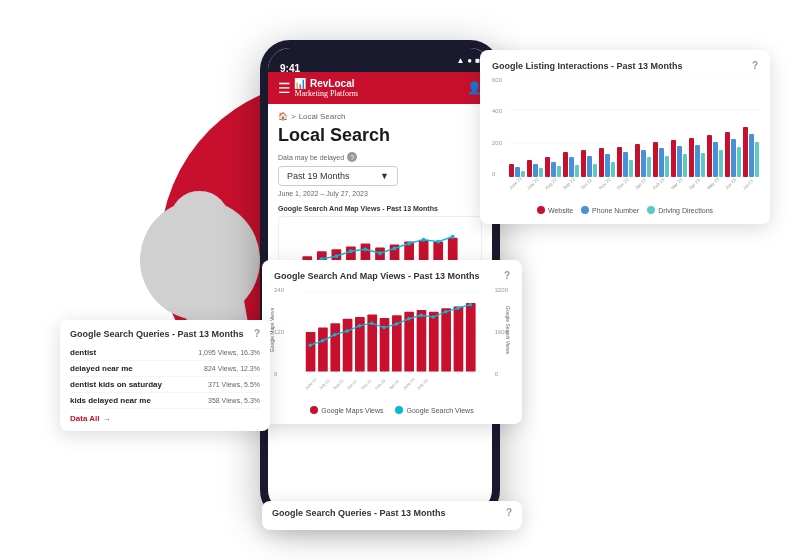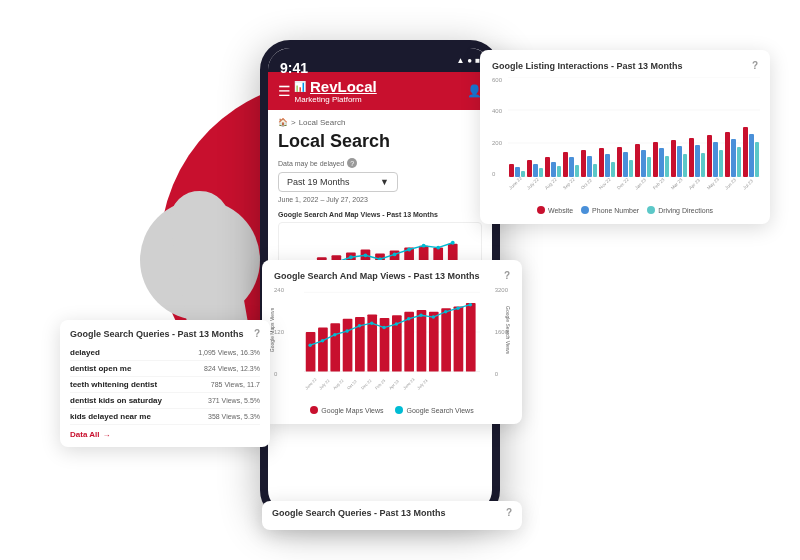--- a/index.html
+++ b/index.html
@@ -62,21 +62,21 @@
     .phone-notch {
       background: #1a1a2e;
       height: 24px;
       display: flex;
       align-items: center;
       justify-content: space-between;
       padding: 0 12px;
     }
     .phone-notch-time {
       color: #fff;
-      font-size: 14px;
+      font-size: 10px;
       font-weight: 700;
       margin-top: 16px;
     }
     .phone-notch-icons {
       color: #fff;
       font-size: 8px;
       display: flex;
       gap: 3px;
       align-items: center;
     }
@@ -87,27 +87,27 @@
       align-items: center;
       justify-content: space-between;
     }
     .phone-header-logo {
       display: flex;
       align-items: center;
       gap: 4px;
     }
     .phone-header-title {
       color: #fff;
-      font-size: 15px;
+      font-size: 10px;
       font-weight: 700;
-      text-decoration: underline;
     }
     .phone-header-subtitle {
       color: #fff;
       font-size: 8px;
+      font-family: Liberation Serif, serif;
     }
     .phone-header-icon {
       color: #fff;
       font-size: 12px;
     }
     .phone-body {
       padding: 8px 10px;
       overflow: hidden;
       height: calc(100% - 60px);
     }
@@ -552,33 +552,29 @@
 </div>
 
 <div class="card-queries">
   <div class="card-title">
     <span>Google Search Queries - Past 13 Months</span>
     <span class="card-title-icon">?</span>
   </div>
   <div>
 
     <div class="query-row">
-      <span class="query-term">delayed</span>
+      <span class="query-term">dentist</span>
       <span class="query-stats">1,095 Views, 16.3%</span>
     </div>
 
     <div class="query-row">
-      <span class="query-term">dentist open me</span>
+      <span class="query-term">delayed near me</span>
       <span class="query-stats">824 Views, 12.3%</span>
     </div>
 
-    <div class="query-row">
-      <span class="query-term">teeth whitening dentist</span>
-      <span class="query-stats">785 Views, 11.7</span>
-    </div>
 
     <div class="query-row">
       <span class="query-term">dentist kids on saturday</span>
       <span class="query-stats">371 Views, 5.5%</span>
     </div>
 
     <div class="query-row">
       <span class="query-term">kids delayed near me</span>
       <span class="query-stats">358 Views, 5.3%</span>
     </div>

